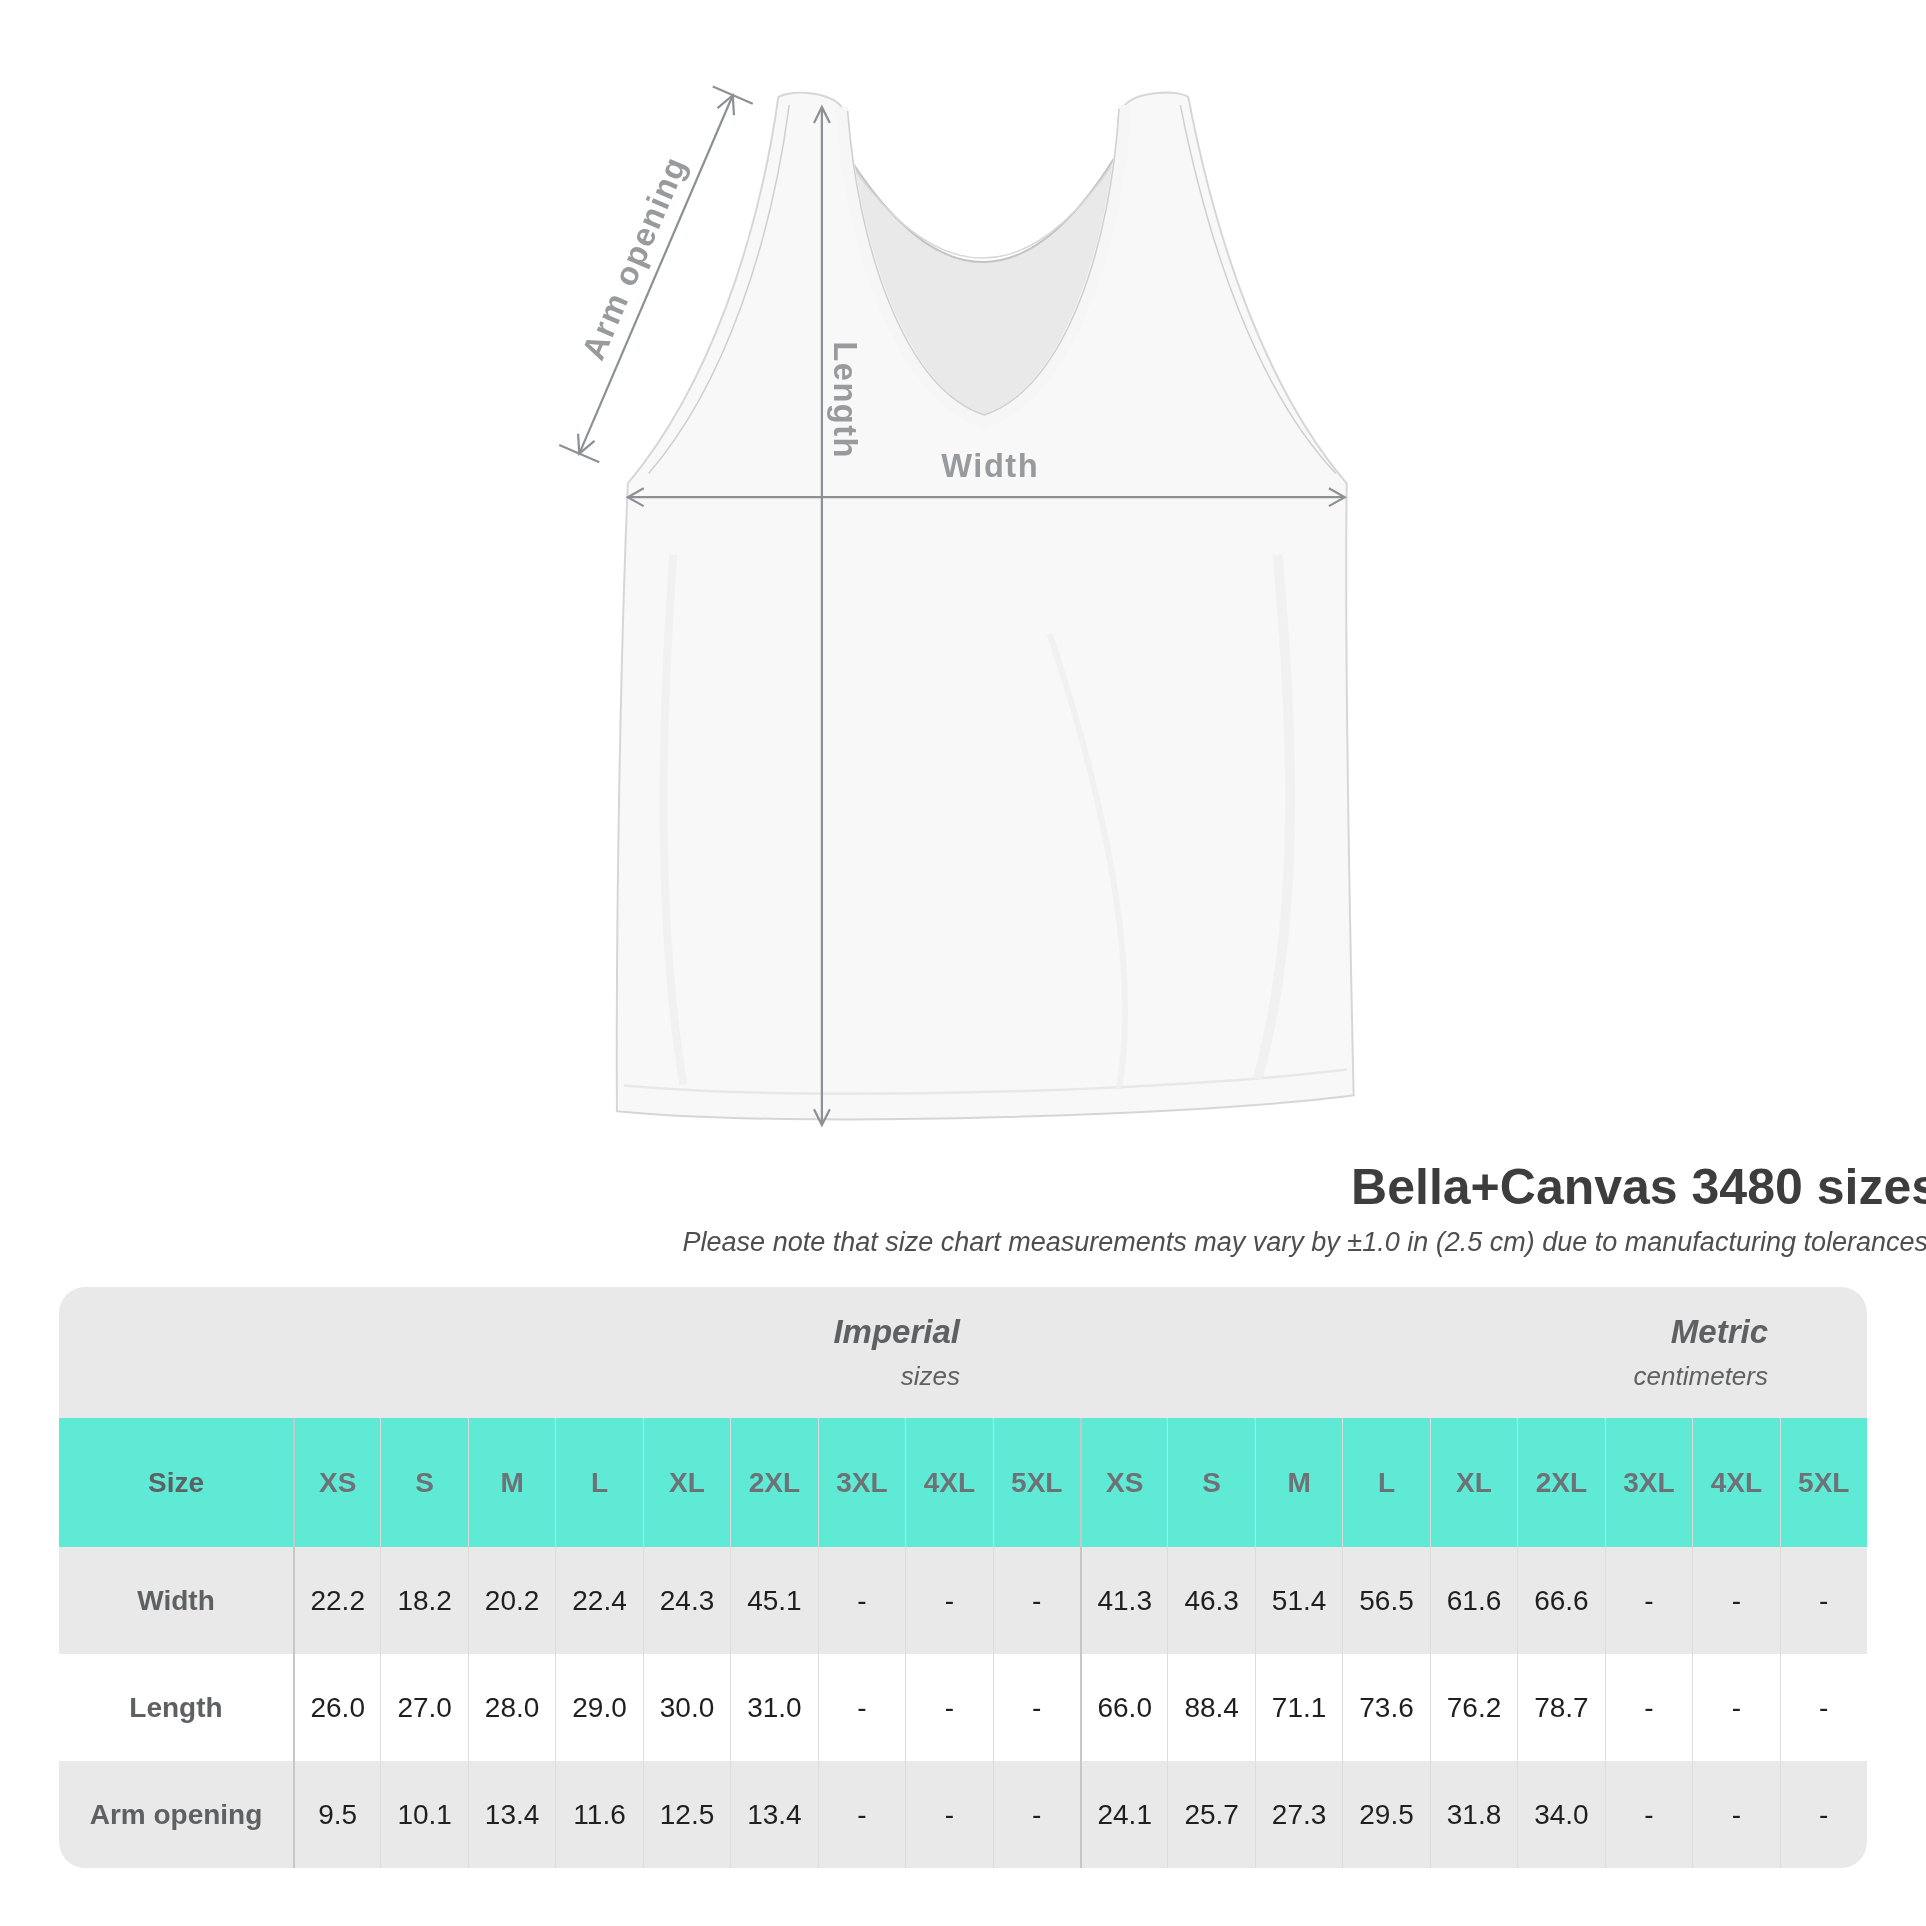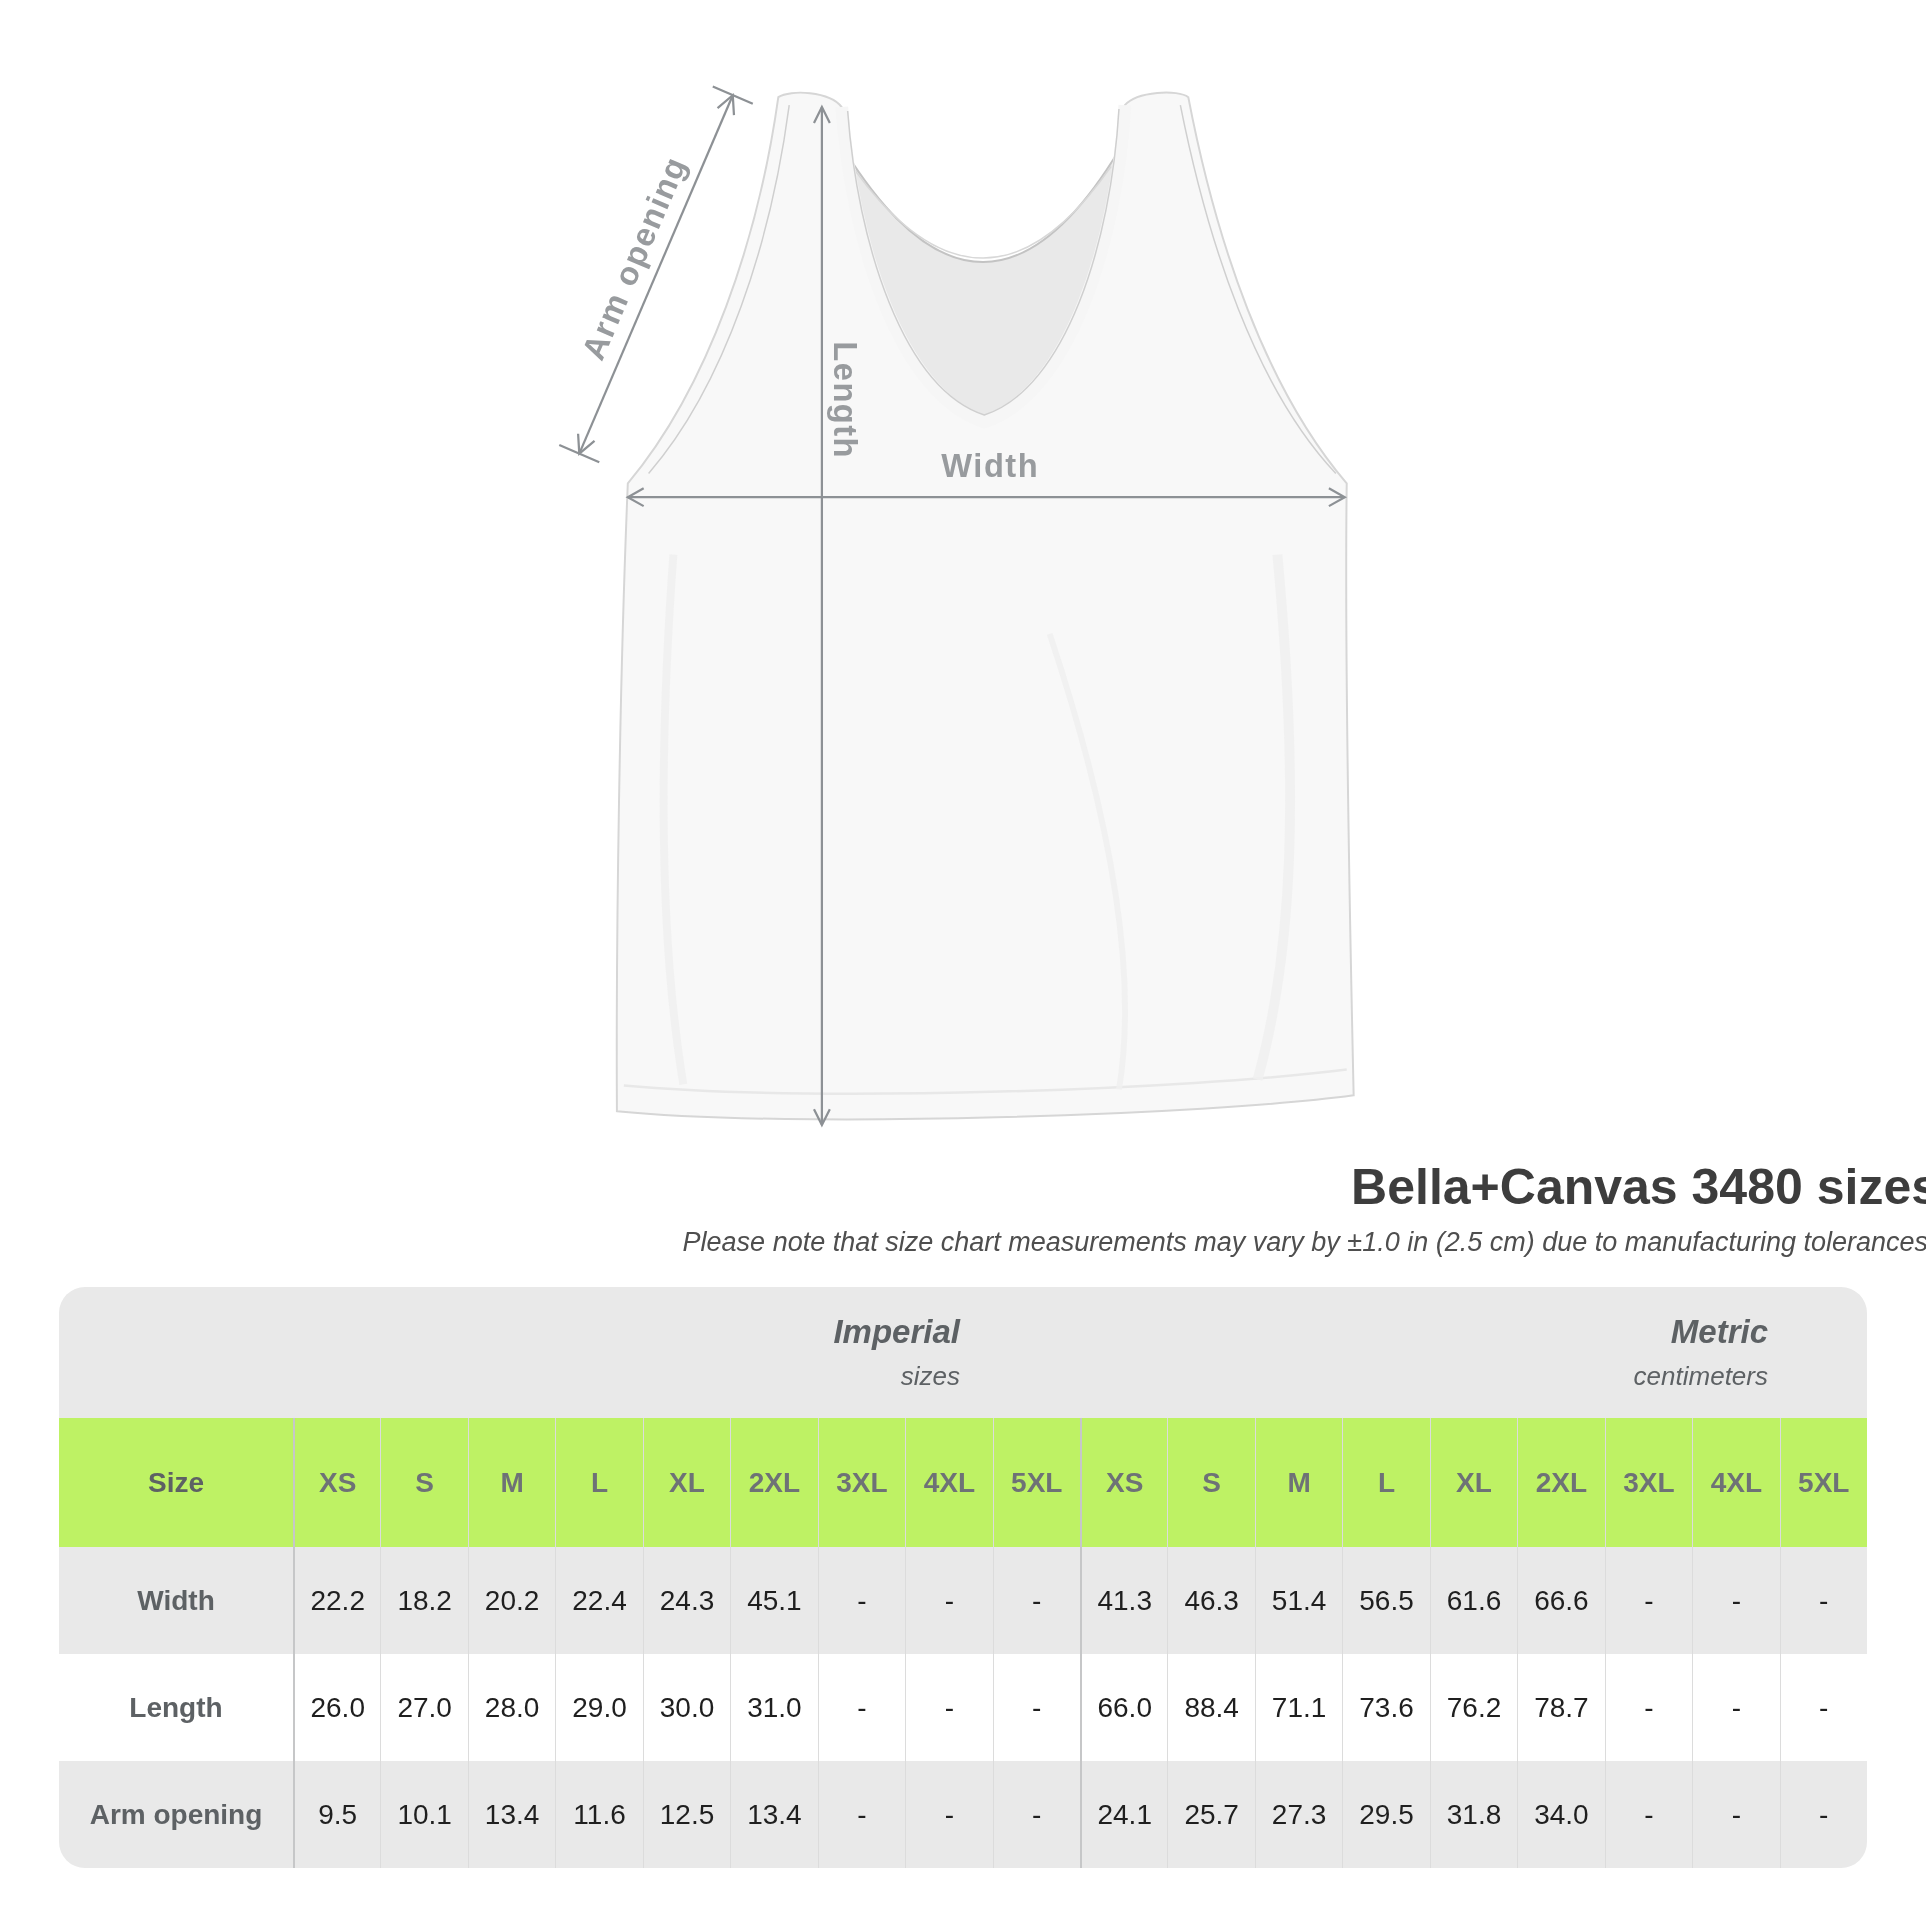--- a/index.html
+++ b/index.html
@@ -23,21 +23,21 @@
     position:relative; height:131px;
     background:var(--band,#e9e9e9); border-radius:26px 26px 0 0;
   }
   .unit-group { position:absolute; top:0; text-align:right; }
   #imperial-group { left:307px;  width:594px; }
   #metric-group   { left:1115px; width:594px; }
   .unit-name { margin:26px 0 0 0; font-size:33px; font-weight:bold; font-style:italic; color:var(--heading-text,#5d6164); }
   .unit-sub  { margin:10px 0 0 0; font-size:26px; font-style:italic; color:var(--heading-text,#5d6164); }
 
   .t-row { display:grid; grid-template-columns:234px repeat(18, 1fr); }
-  .header-row { height:129px; background:#bef264; }
+  .header-row { height:129px; background:#5eead4; }
   .data-row { height:107px; background:#ffffff; }
   .data-row.alt { background:var(--row-alt,#e9e9e9); }
   .data-row.last { border-radius:0 0 26px 26px; overflow:hidden; }
   .t-cell {
     display:flex; align-items:center; justify-content:center;
     font-size:28px; color:var(--value-text,#1f1f1f); white-space:nowrap;
   }
   .t-cell.sep        { border-left:1px solid var(--divider,#dcdcdc); }
   .t-cell.sep-strong { border-left:2px solid var(--divider-strong,#c6c7c8); }
   .t-cell.hdr    { font-weight:bold; color:var(--size-header-text,#6e7276); }

